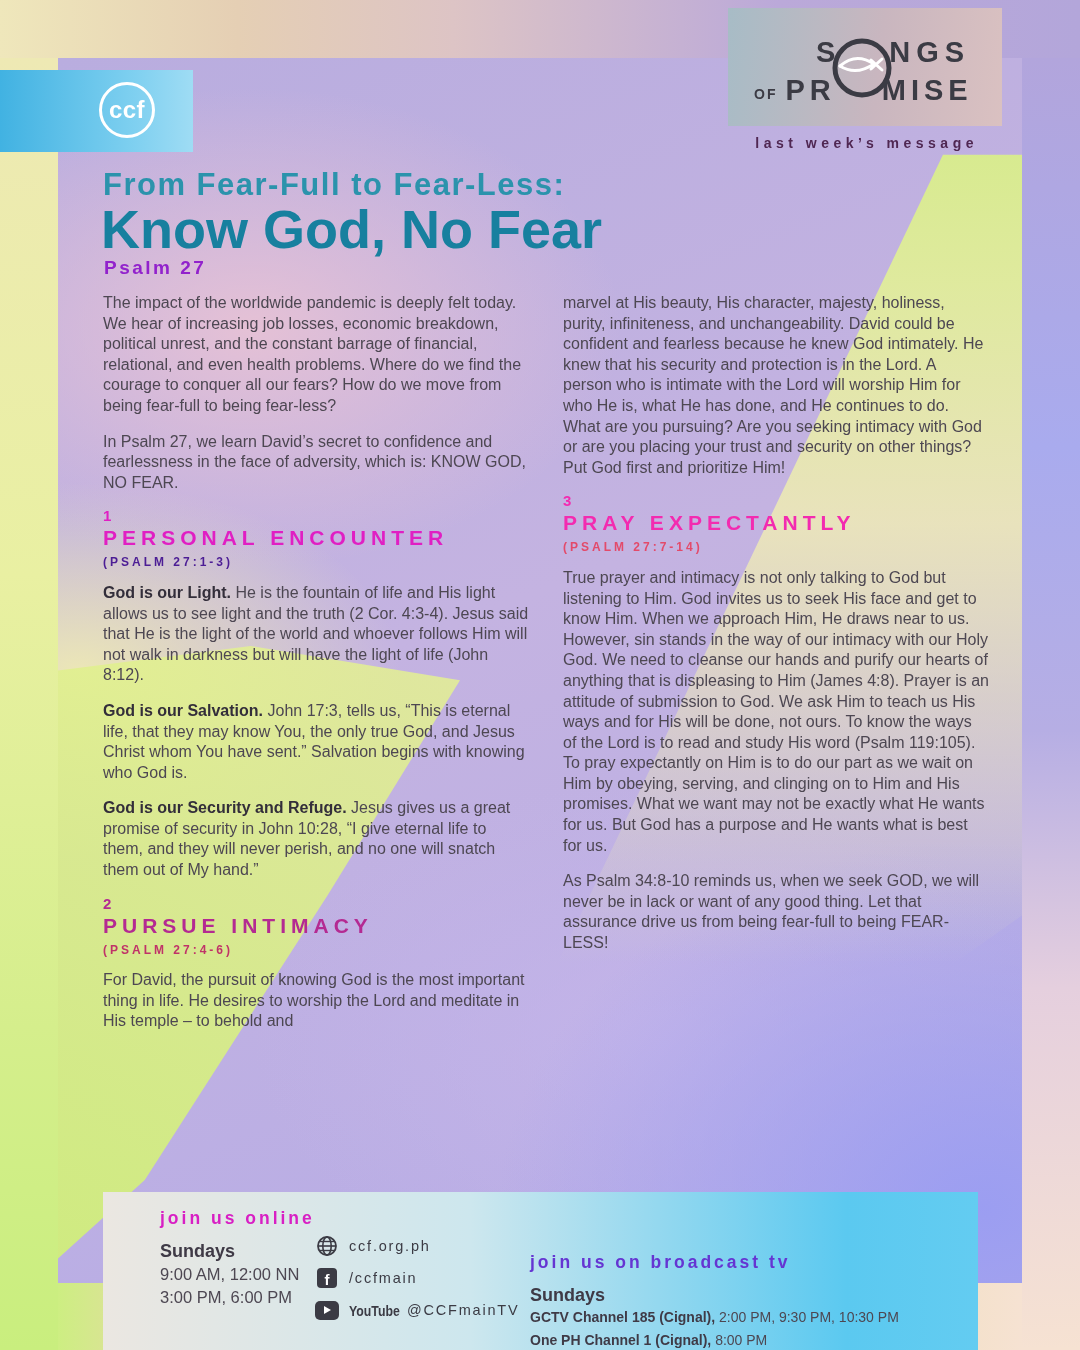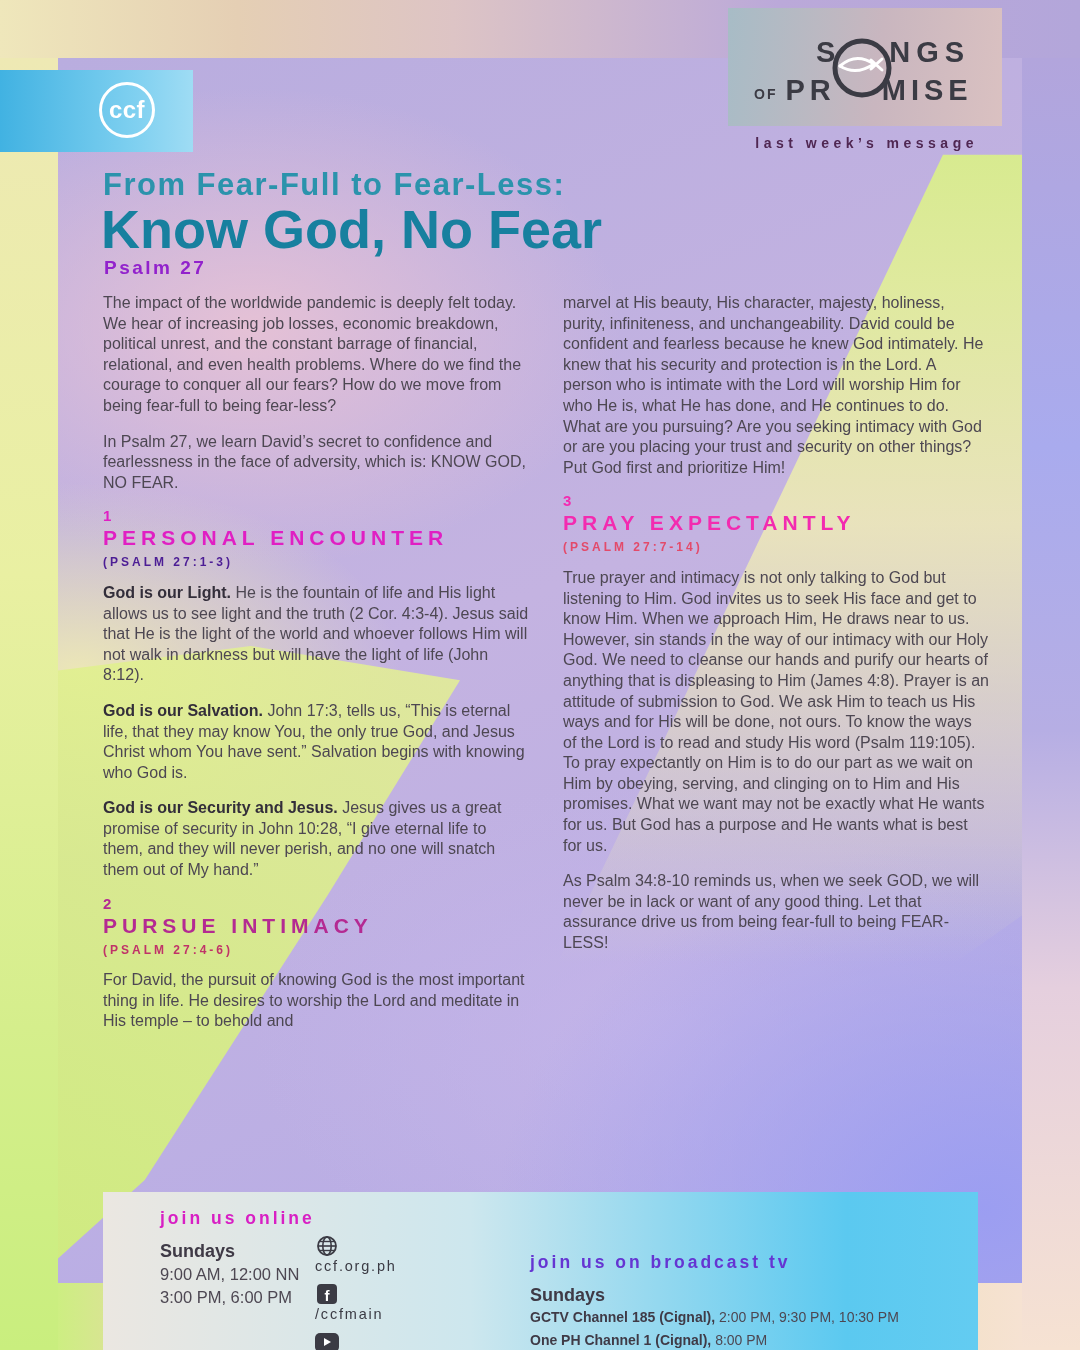--- a/index.html
+++ b/index.html
@@ -70,21 +70,21 @@
   .sec3 .sec-num,.sec3 .sec-title{color:#f32bb0;} .sec3 .sec-ref{color:#e34a6a;}
   
   .footer{position:absolute;left:103px;top:1192px;width:875px;height:198px;
     background:linear-gradient(to right,#ebe7e1,#cde7ee 42%,#5bc9f0 85%,#63ccf1);}
   .f-head{font-size:17.5px;font-weight:700;letter-spacing:3px;}
   .f-online{position:absolute;left:57px;top:16px;}
   .f-online .f-head{color:#d81fc4;}
   .f-day{margin-top:12px;font-size:18px;font-weight:700;color:#3f3a46;}
   .f-times{font-size:16.5px;color:#4d4752;line-height:21px;margin-top:2px;}
   .f-links{position:absolute;left:212px;top:42px;color:#3b3b44;}
-  .f-link{display:flex;align-items:flex-start;margin-bottom:8px;flex-direction:column;}
+  .f-link{display:flex;align-items:center;margin-bottom:8px;}
   .f-link .ic{width:24px;height:24px;display:flex;align-items:center;justify-content:center;margin-right:10px;}
   .f-link .lbl{font-size:14.5px;letter-spacing:1.8px;}
   .fb-badge{width:20px;height:20px;background:#3b3b44;border-radius:4px;color:#fff;
     font-weight:700;font-size:15px;display:flex;align-items:flex-end;justify-content:center;line-height:17px;}
   .yt-badge{width:28px;height:19px;background:#3b3b44;border-radius:5px;display:flex;
     align-items:center;justify-content:center;}
   .yt-badge .tri{width:0;height:0;border-left:7px solid #fff;border-top:4.5px solid transparent;border-bottom:4.5px solid transparent;}
   .yt-brand{font-size:15px;font-weight:700;display:inline-block;transform:scaleX(.82);transform-origin:left;margin-right:-4px;}
   .f-broadcast{position:absolute;left:427px;top:16px;margin-top:44px;}
   .f-broadcast .f-head{color:#6535d2;}
@@ -140,21 +140,21 @@
   <div class="col col-left">
     <p>The impact of the worldwide pandemic is deeply felt today. We hear of increasing job losses, economic breakdown, political unrest, and the constant barrage of financial, relational, and even health problems. Where do we find the courage to conquer all our fears? How do we move from being fear-full to being fear-less?</p>
     <p>In Psalm 27, we learn David’s secret to confidence and fearlessness in the face of adversity, which is: KNOW GOD, NO FEAR.</p>
     <div class="sec sec1">
       <div class="sec-num">1</div>
       <div class="sec-title">PERSONAL ENCOUNTER</div>
       <div class="sec-ref">(PSALM 27:1-3)</div>
     </div>
     <p><strong>God is our Light.</strong> <span>He is the fountain of life and His light allows us to see light and the truth (2 Cor. 4:3-4). Jesus said that He is the light of the world and whoever follows Him will not walk in darkness but will have the light of life (John 8:12).</span></p>
     <p><strong>God is our Salvation.</strong> <span>John 17:3, tells us, “This is eternal life, that they may know You, the only true God, and Jesus Christ whom You have sent.” Salvation begins with knowing who God is.</span></p>
-    <p><strong>God is our Security and Jesus.</strong> <span>Jesus gives us a great promise of security in John 10:28, “I give eternal life to them, and they will never perish, and no one will snatch them out of My hand.”</span></p>
+    <p><strong>God is our Security and Refuge.</strong> <span>Jesus gives us a great promise of security in John 10:28, “I give eternal life to them, and they will never perish, and no one will snatch them out of My hand.”</span></p>
     <div class="sec sec2">
       <div class="sec-num">2</div>
       <div class="sec-title">PURSUE INTIMACY</div>
       <div class="sec-ref">(PSALM 27:4-6)</div>
     </div>
     <p>For David, the pursuit of knowing God is the most important thing in life. He desires to worship the Lord and meditate in His temple – to behold and</p>
   </div>
 
   <div class="col col-right">
     <p>marvel at His beauty, His character, majesty, holiness, purity, infiniteness, and unchangeability. David could be confident and fearless because he knew God intimately. He knew that his security and protection is in the Lord. A person who is intimate with the Lord will worship Him for who He is, what He has done, and He continues to do. What are you pursuing? Are you seeking intimacy with God or are you placing your trust and security on other things? Put God first and prioritize Him!</p>

